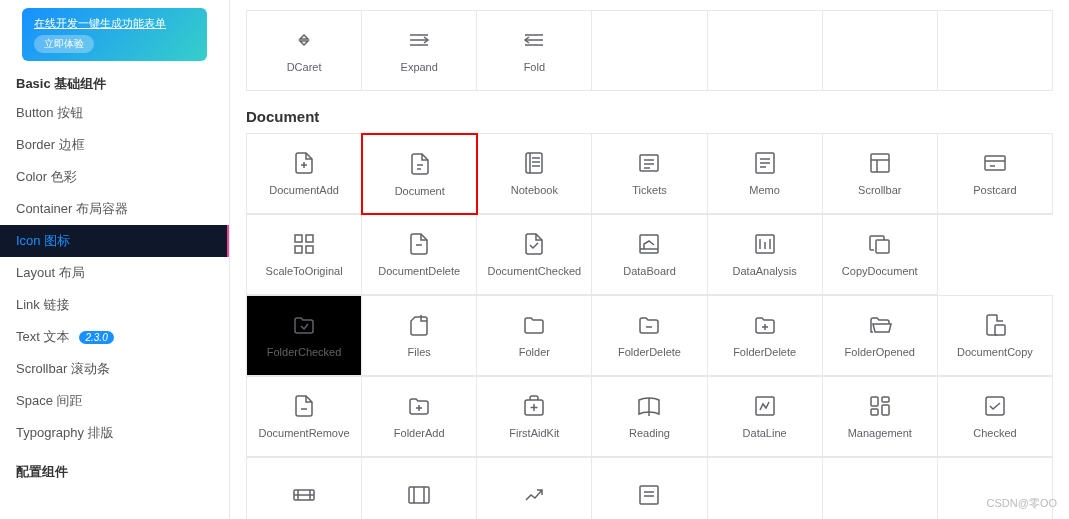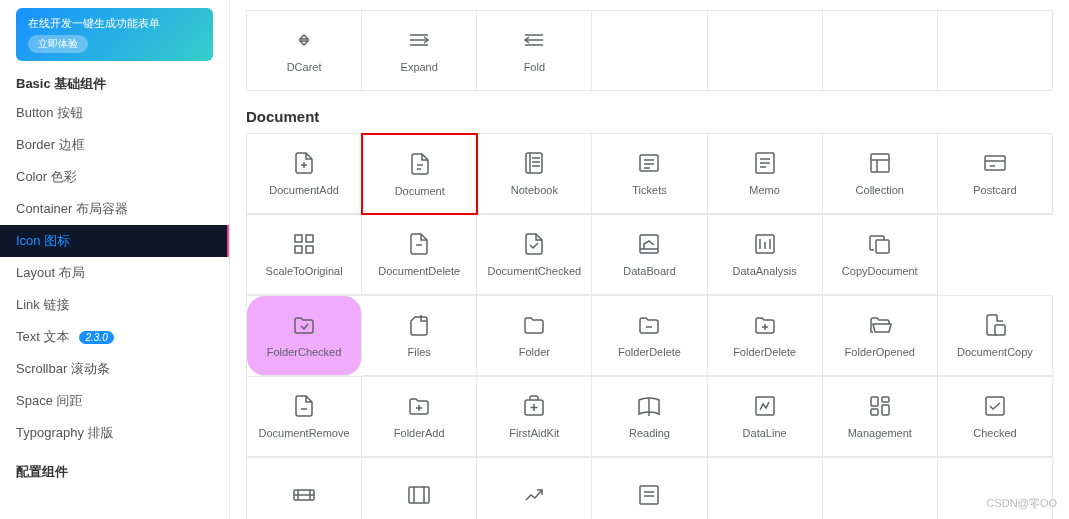--- a/index.html
+++ b/index.html
@@ -8,27 +8,28 @@
     
     .sidebar {
       width: 230px;
       min-width: 230px;
       background: #fff;
       border-right: 1px solid #e8e8e8;
       overflow-y: auto;
       padding: 8px 0;
     }
     .sidebar-banner {
-      margin: 0 16px 8px;
+      margin: 0 22px 8px;
       background: linear-gradient(135deg, #1890ff, #36cfc9);
       border-radius: 6px;
       padding: 8px 12px;
       color: #fff;
       font-size: 11px;
       line-height: 1.4;
+      text-decoration: underline;
     }
     .sidebar-banner .btn {
       display: inline-block;
       margin-top: 4px;
       background: rgba(255,255,255,0.3);
       border-radius: 10px;
       padding: 2px 10px;
       font-size: 10px;
       color: #fff;
       cursor: pointer;
@@ -105,22 +106,21 @@
       cursor: pointer;
       min-height: 80px;
     }
     .icon-cell.selected {
       border: 2px solid #e00;
       margin: -1px;
       z-index: 1;
       position: relative;
     }
     .icon-cell.highlighted {
-      background: #f0abfc;
-      border-radius: 18px;
+      background: #000000;
     }
 
     .icon-svg {
       width: 28px;
       height: 28px;
       margin-bottom: 6px;
       color: #606266;
       display: flex;
       align-items: center;
       justify-content: center;
@@ -302,21 +302,21 @@
     </div>
 
     <div class="icon-cell">
       <div class="icon-svg">
         <svg width="24" height="24" viewBox="0 0 24 24" fill="none" stroke="#606266" stroke-width="1.5">
           <rect x="3" y="3" width="18" height="18" rx="1"></rect>
           <line x1="3" y1="9" x2="21" y2="9"></line>
           <line x1="9" y1="9" x2="9" y2="21"></line>
         </svg>
       </div>
-      <div class="icon-label">Collection</div>
+      <div class="icon-label">Scrollbar</div>
     </div>
 
     <div class="icon-cell">
       <div class="icon-svg">
         <svg width="24" height="24" viewBox="0 0 24 24" fill="none" stroke="#606266" stroke-width="1.5">
           <rect x="2" y="5" width="20" height="14" rx="1"></rect>
           <line x1="2" y1="10" x2="22" y2="10"></line>
           <line x1="7" y1="15" x2="12" y2="15"></line>
         </svg>
       </div>

